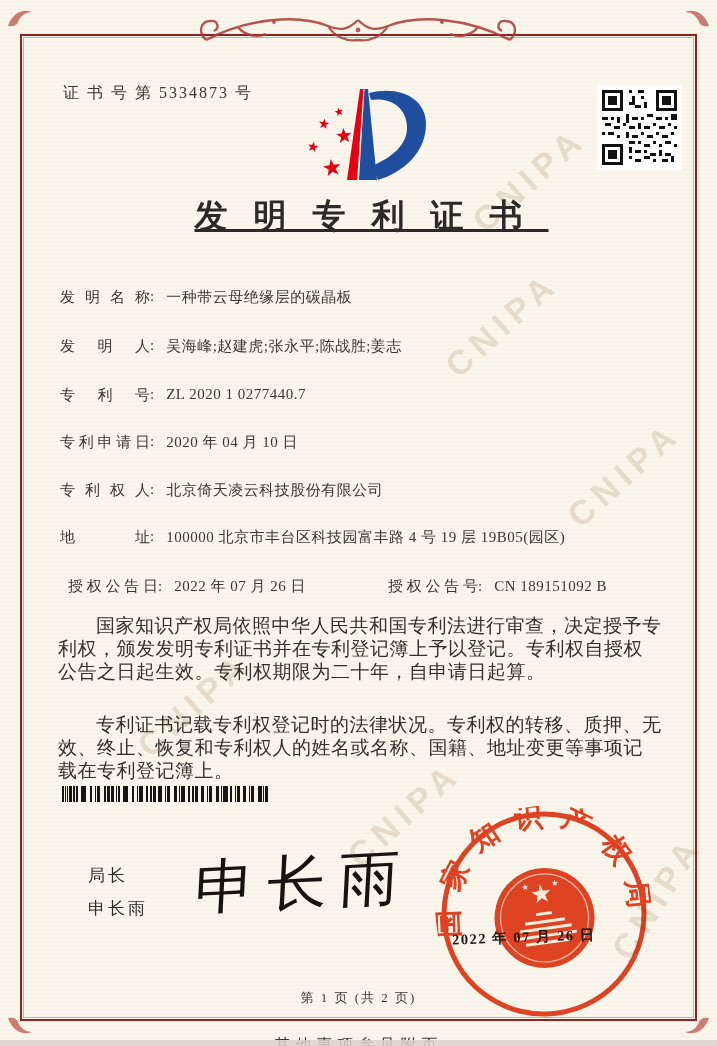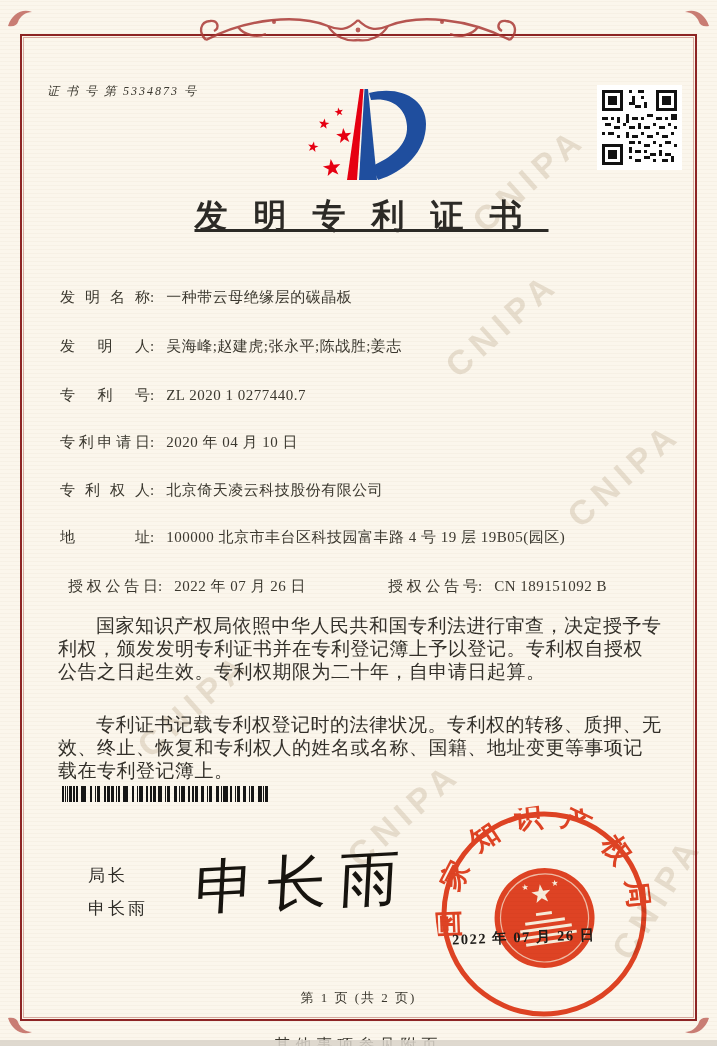--- a/index.html
+++ b/index.html
@@ -10,27 +10,27 @@
   .edge-bottom{position:absolute;left:0;bottom:0;width:100%;height:6px;background:#d9d4ca;opacity:.85;}
   
   .frame{position:absolute;left:20px;top:34px;width:673px;height:983px;border:2px solid #8d2424;}
   .frame::after{content:'';position:absolute;inset:1px;border:1px solid rgba(190,110,100,0.55);}
   
   .wm{position:absolute;font-family:"Liberation Sans","DejaVu Sans",sans-serif;font-weight:700;
       font-size:34px;letter-spacing:7px;color:rgba(176,154,122,0.28);transform:rotate(-42deg);
       pointer-events:none;white-space:nowrap;}
   .wm.steep{transform:rotate(-58deg);}
   
-  .cert-no{position:absolute;left:47px;top:83px;font-size:12px;letter-spacing:2px;color:#3b382f;font-style:italic;}
+  .cert-no{position:absolute;left:63px;top:83px;font-size:16px;letter-spacing:2px;color:#3b382f;}
   .logo{position:absolute;left:286px;top:84px;}
   .qr{position:absolute;left:597px;top:85px;width:85px;height:85px;background:#fff;padding:5px;box-sizing:border-box;}
   .title{position:absolute;left:0;top:194px;width:100%;text-align:center;font-size:33px;font-weight:700;
          letter-spacing:26px;text-indent:26px;color:#2c2a26;margin:0;text-decoration:underline;}
   
-  .row{position:absolute;left:60px;width:600px;display:flex;align-items:center;
+  .row{position:absolute;left:60px;width:600px;display:flex;align-items:flex-start;
        font-size:15px;color:#3b382f;}
   .lab{display:inline-block;width:90px;text-align:justify;text-align-last:justify;text-justify:inter-character;flex:none;}
   .colon{flex:none;margin-right:12px;}
   .val{letter-spacing:0.5px;}
   .grp{display:flex;align-items:baseline;margin-left:8px;}
   .grp1{width:312px;flex:none;}
   
   .para{position:absolute;left:58px;width:604px;font-size:19px;line-height:23px;color:#33302a;
         text-indent:2em;margin:0;letter-spacing:0.5px;}
   

